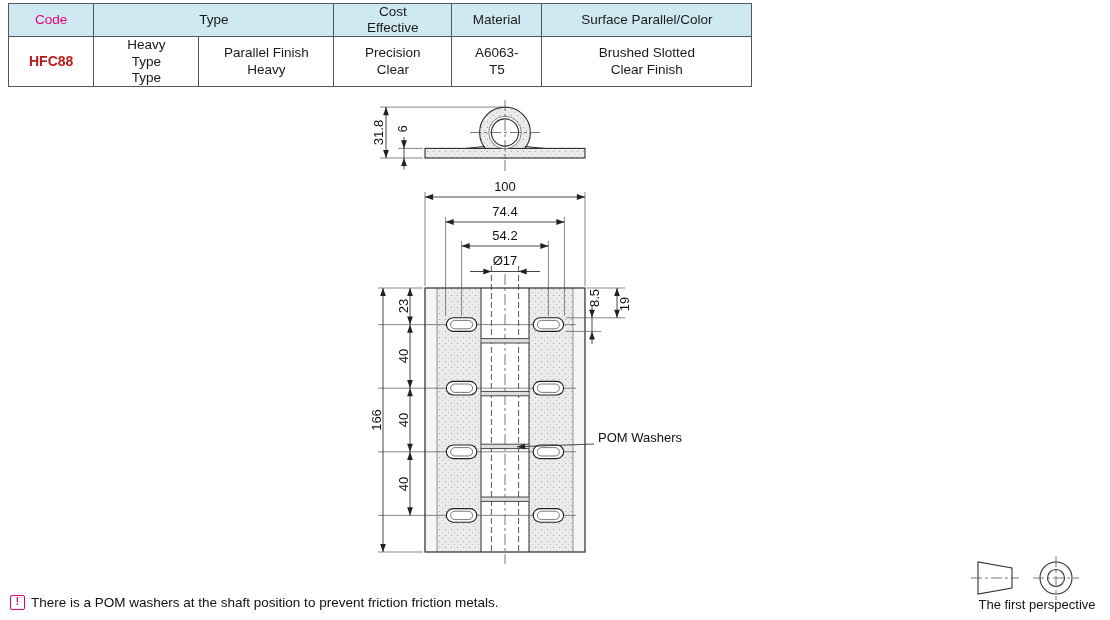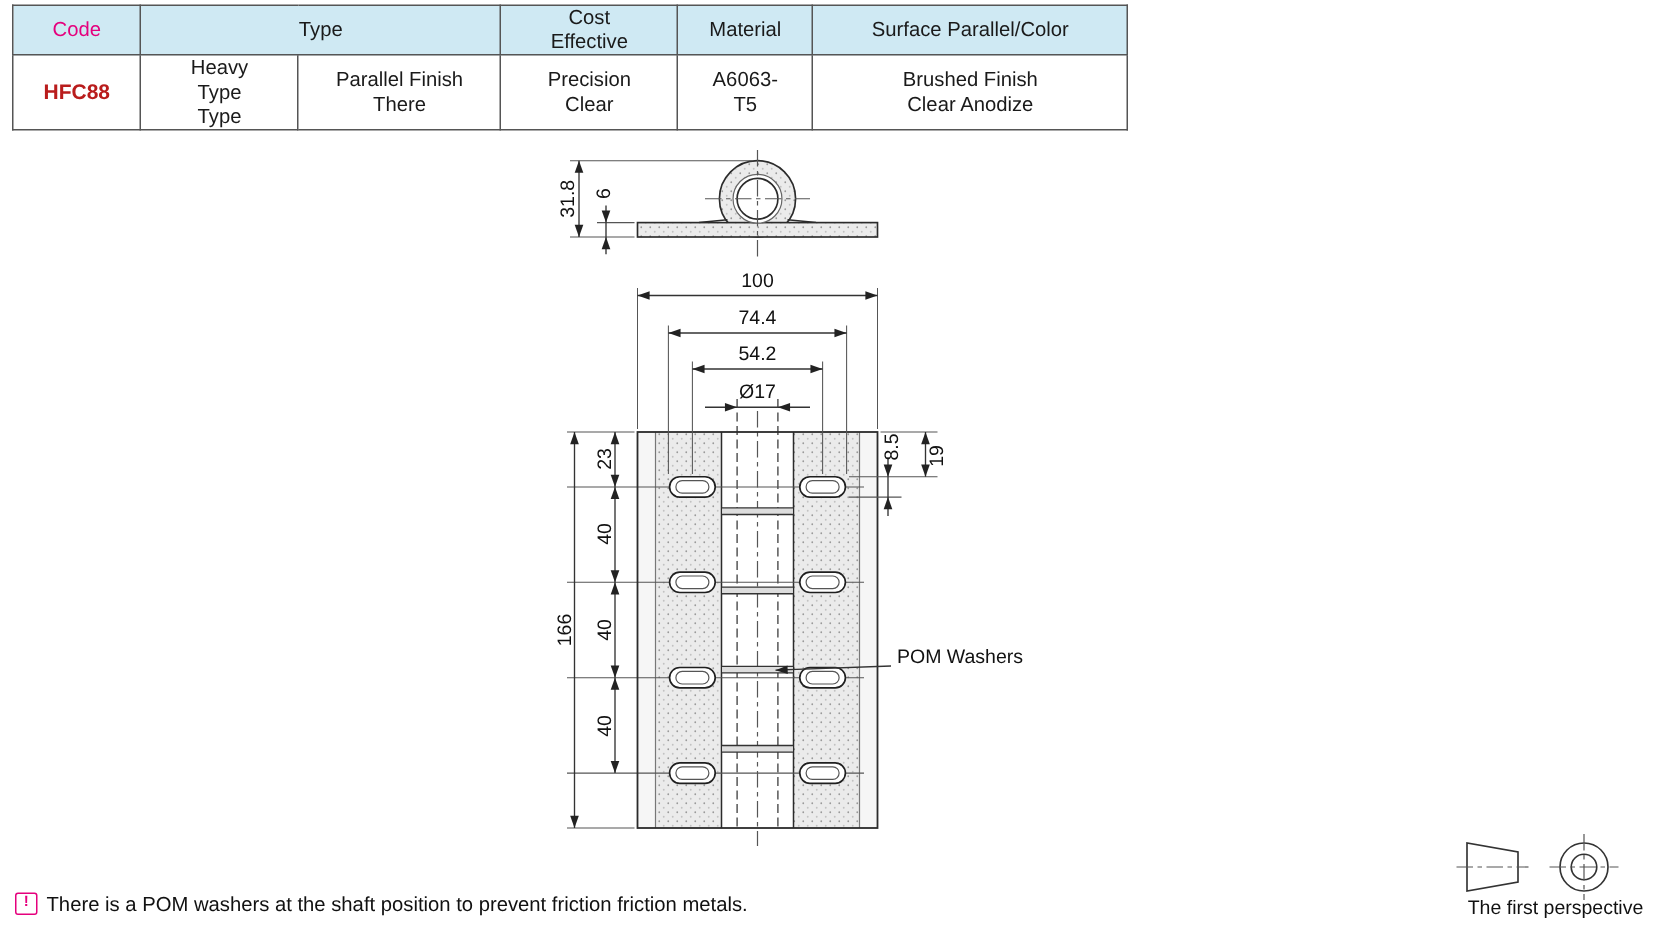--- a/index.html
+++ b/index.html
@@ -67,27 +67,27 @@
   </thead>
   <tbody>
     <tr>
       <td class="cell-code">HFC88</td>
       <td>
         <div>Heavy Type</div>
         <div>Type</div>
       </td>
       <td>
         <div>Parallel Finish</div>
-        <div>There</div>
+        <div>Heavy</div>
       </td>
       <td>Precision Clear</td>
       <td>A6063-T5</td>
       <td>
-        <div>Brushed Finish</div>
-        <div>Clear Anodize</div>
+        <div>Brushed Slotted</div>
+        <div>Clear Finish</div>
       </td>
     </tr>
   </tbody>
 </table>
 
 <svg class="draw-svg" width="1110" height="620" viewBox="0 0 1110 620">
   <defs>
     <pattern id="stip" width="6" height="6" patternUnits="userSpaceOnUse">
       <rect width="6" height="6" fill="#ebebeb"></rect>
       <circle cx="1.5" cy="1.5" r="0.6" fill="#9a9a9a"></circle>

